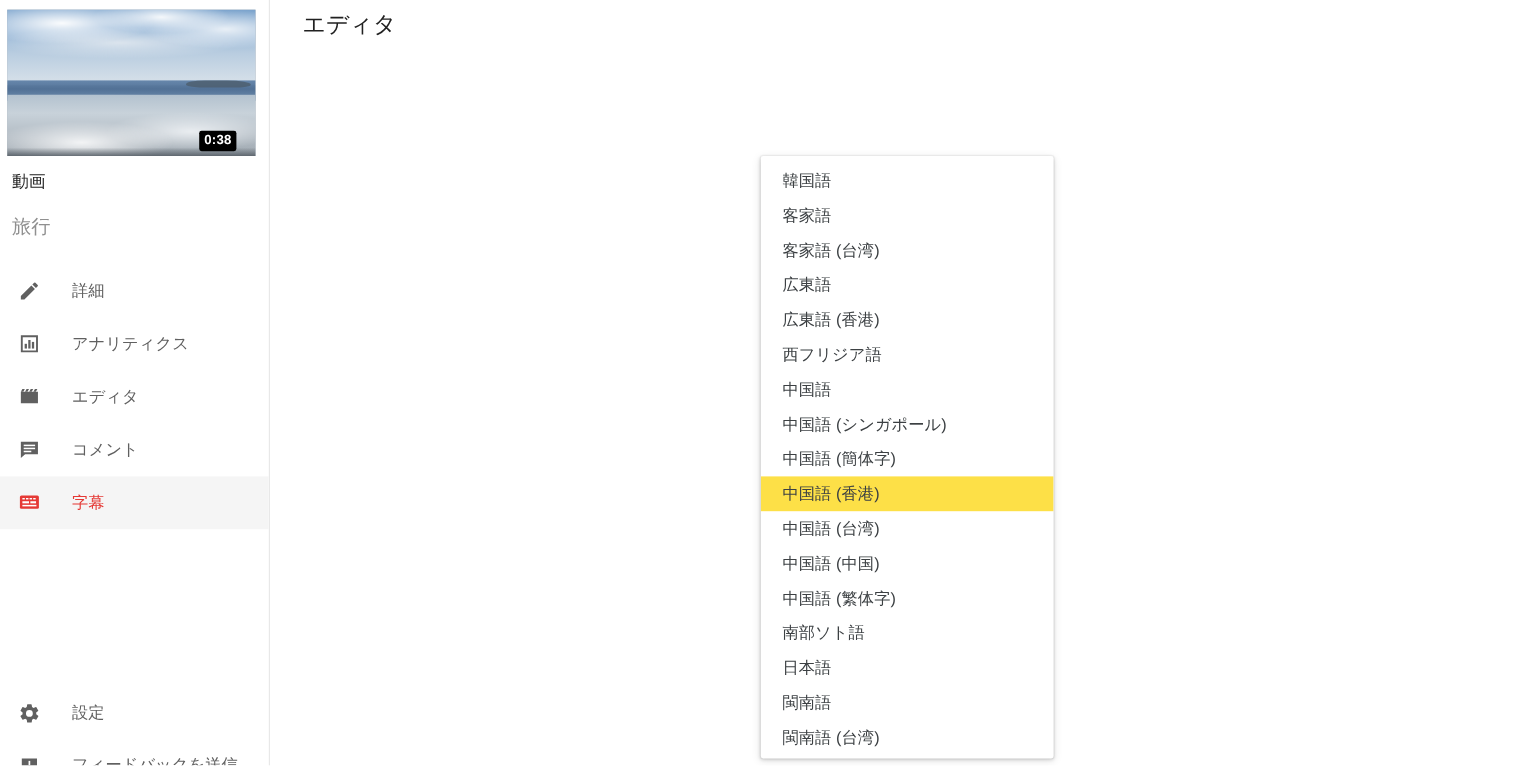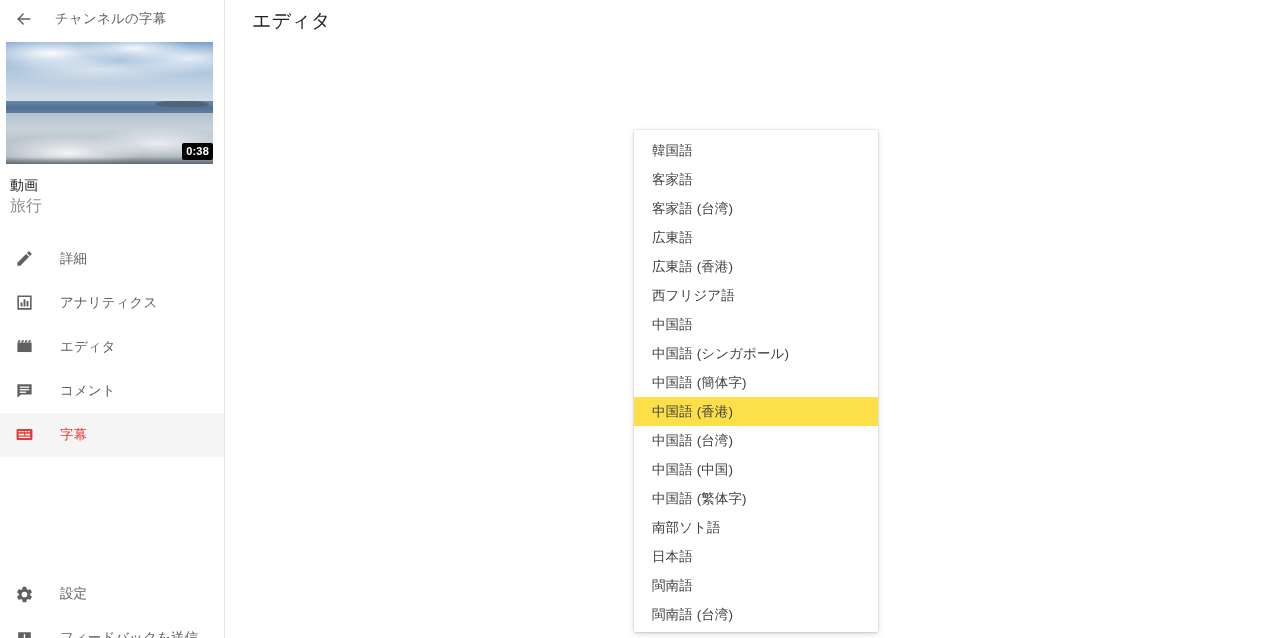--- a/index.html
+++ b/index.html
@@ -90,37 +90,37 @@
       radial-gradient(ellipse 56% 52% at 30% 78%, rgba(255,255,255,.85) 0%, rgba(255,255,255,0) 66%),
       radial-gradient(ellipse 50% 46% at 74% 60%, rgba(248,250,252,.78) 0%, rgba(255,255,255,0) 68%),
       linear-gradient(180deg, #b3c2cf 0%, #c8d2da 30%, #b6bfc7 62%, #9fa8b0 100%);
   }
   .thumb-dark {
     position: absolute; left: 0; bottom: 0; width: 100%; height: 6%;
     background: linear-gradient(180deg, rgba(90,98,106,0) 0%, rgba(74,82,90,.75) 100%);
   }
   .duration {
     position: absolute;
-    right: 0; bottom: 4px;
+    right: 16px; bottom: 4px;
     background: #000000;
     color: #ffffff;
     font-size: 11px;
     font-weight: 700;
     line-height: 1;
     padding: 3px 4px;
     border-radius: 2px;
     letter-spacing: .2px;
   }
 
   .video-meta { padding: 12px 0 0 10px; }
   .video-title {
     font-size: 14px;
     color: #212121;
     line-height: 1.3;
-    margin-bottom: 2px;
+    margin-bottom: 20px;
   }
   .video-sub {
     font-size: 16px;
     color: #909090;
     line-height: 1.3;
   }
 
   
   .nav { margin-top: 20px; }
   .nav-item {
@@ -199,29 +199,20 @@
   }
   .dd-item.highlighted { background: #fde047; }
 </style>
 </head>
 <body>
 
 <div id="app">
 
   <div class="sidebar">
 
-    <div class="sb-header">
-      <div class="back-arrow">
-        <svg width="20" height="20" viewBox="0 0 24 24" fill="none" stroke="currentColor" stroke-width="1.7" stroke-linecap="round" stroke-linejoin="round">
-          <line x1="19" y1="12" x2="5" y2="12"></line>
-          <polyline points="11,18 5,12 11,6"></polyline>
-        </svg>
-      </div>
-      <div class="sb-header-label">チャンネルの字幕</div>
-    </div>
 
     <div class="thumb-wrap">
       <div class="thumb-sky"></div>
       <div class="thumb-horizon"></div>
       <div class="thumb-ridge"></div>
       <div class="thumb-water"></div>
       <div class="thumb-dark"></div>
       <div class="duration">0:38</div>
     </div>
 

